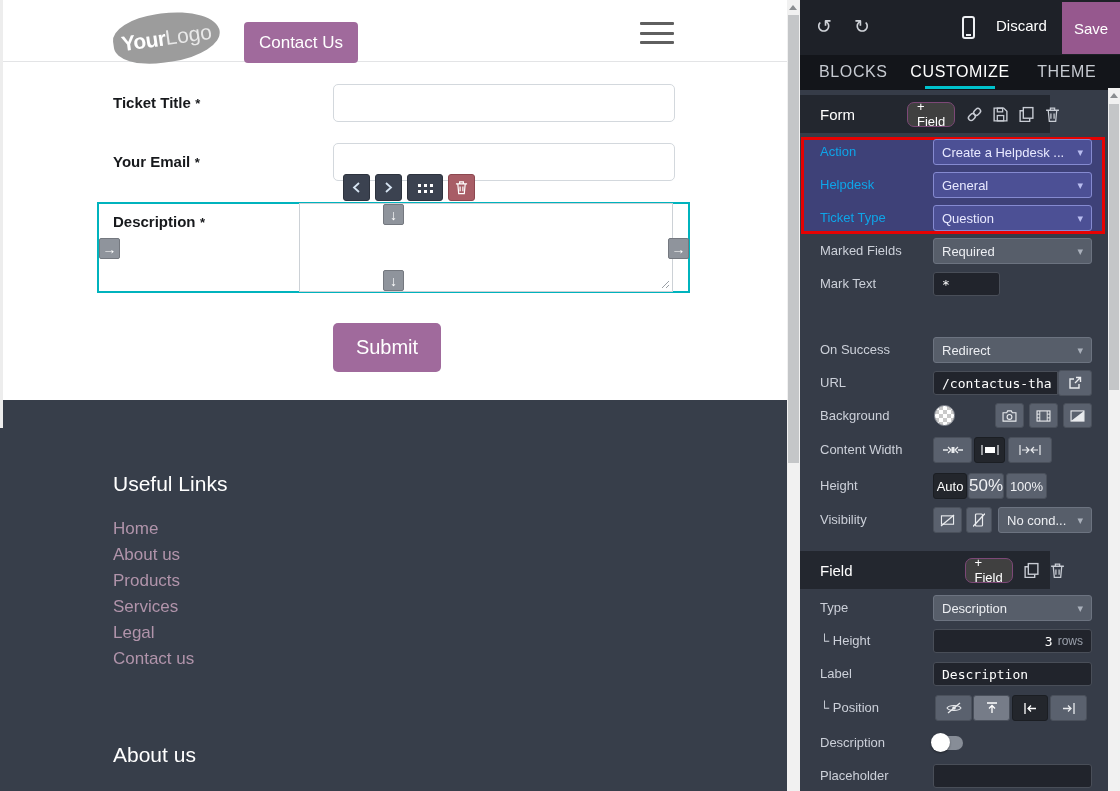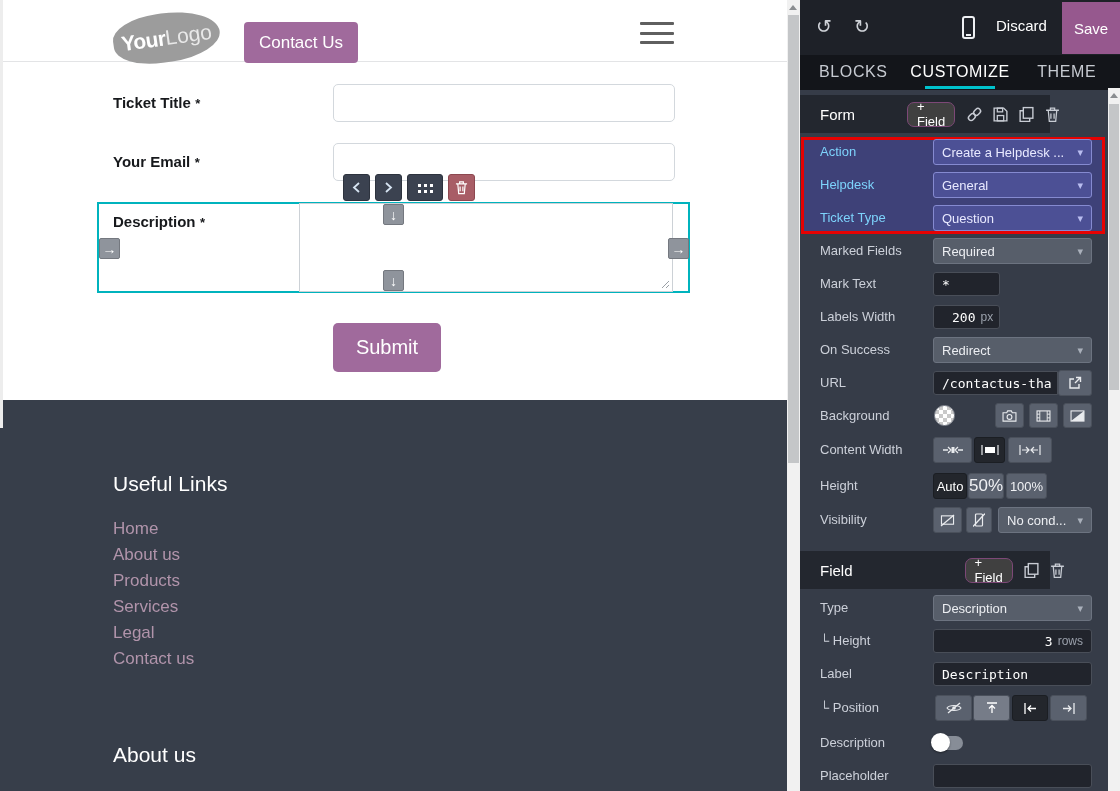--- a/index.html
+++ b/index.html
@@ -60,21 +60,21 @@
   .tab.active { color:#fff; }
   .tab.active:after { content:""; position:absolute; left:18px; right:18px; bottom:1px; height:3px; background:#00c2cc; }
 
   .sect-head { left:0; width:250px; height:38px; background:#23272f; display:flex; align-items:center; }
   .sect-title { color:#fff; font-size:15px; margin-left:20px; flex:0 0 auto; }
   .addfield { background:#404040; border:1px solid #7d4877; color:#fff; font-size:13px; height:25px; padding:0 9px; border-radius:7px; display:flex; align-items:center; cursor:pointer; }
   .hicon { width:17px; height:17px; cursor:pointer; flex:0 0 auto; }
 
   .prow { left:0; width:308px; height:26px; }
   .plabel { position:absolute; left:20px; top:0; line-height:26px; font-size:13px; color:#ccd0d9; white-space:nowrap; }
-  .hl .plabel { color:#7dd3fc; }
+  .hl .plabel { color:#0ea5e9; }
 
   .dd { position:absolute; left:133px; top:0; width:159px; height:26px; background:#575e6a; border:1px solid #6c7380; border-radius:3px; color:#eceef2; font-size:13px; display:flex; align-items:center; padding:0 8px; cursor:pointer; }
   .dd .caret { margin-left:auto; color:#aab0bb; font-size:11px; }
   .hl .dd { background:#4c5095; border-color:#858ad0; color:#e8e9ff; }
   .hl .dd .caret { color:#b9bdf0; }
 
   .tinput { position:absolute; left:133px; top:1px; height:24px; background:#21242c; border:1px solid #494e58; border-radius:3px; color:#fff; font-family:"DejaVu Sans Mono", monospace; font-size:13px; display:flex; align-items:center; padding:0 8px; overflow:hidden; white-space:nowrap; cursor:text; }
   .unit { font-family:"Liberation Sans", sans-serif; color:#9aa0ab; font-size:12px; margin-left:5px; }
 
   #hl-box { left:1px; top:137px; width:304px; height:97px; background:#3e4178; border:3px solid #e60202; }
@@ -264,27 +264,20 @@
           <span>Required</span>
           <span class="caret">▾</span>
         </div>
     </div>
     <div class="prow abs" style="top:271px;">
       <span class="plabel">Mark Text</span>
       <div class="tinput" style="width:67px;">
           <span>*</span>
         </div>
     </div>
-    <div class="prow abs" style="top:304px;">
-      <span class="plabel">Labels Width</span>
-      <div class="tinput" style="width:67px;">
-          <span style="margin-left:10px;">200</span>
-          <span class="unit">px</span>
-        </div>
-    </div>
     <div class="prow abs" style="top:337px;">
       <span class="plabel">On Success</span>
       <div class="dd">
           <span>Redirect</span>
           <span class="caret">▾</span>
         </div>
     </div>
     <div class="prow abs" style="top:370px;">
       <span class="plabel">URL</span>
       <div class="tinput" style="width:125px;border-radius:3px 0 0 3px;">

